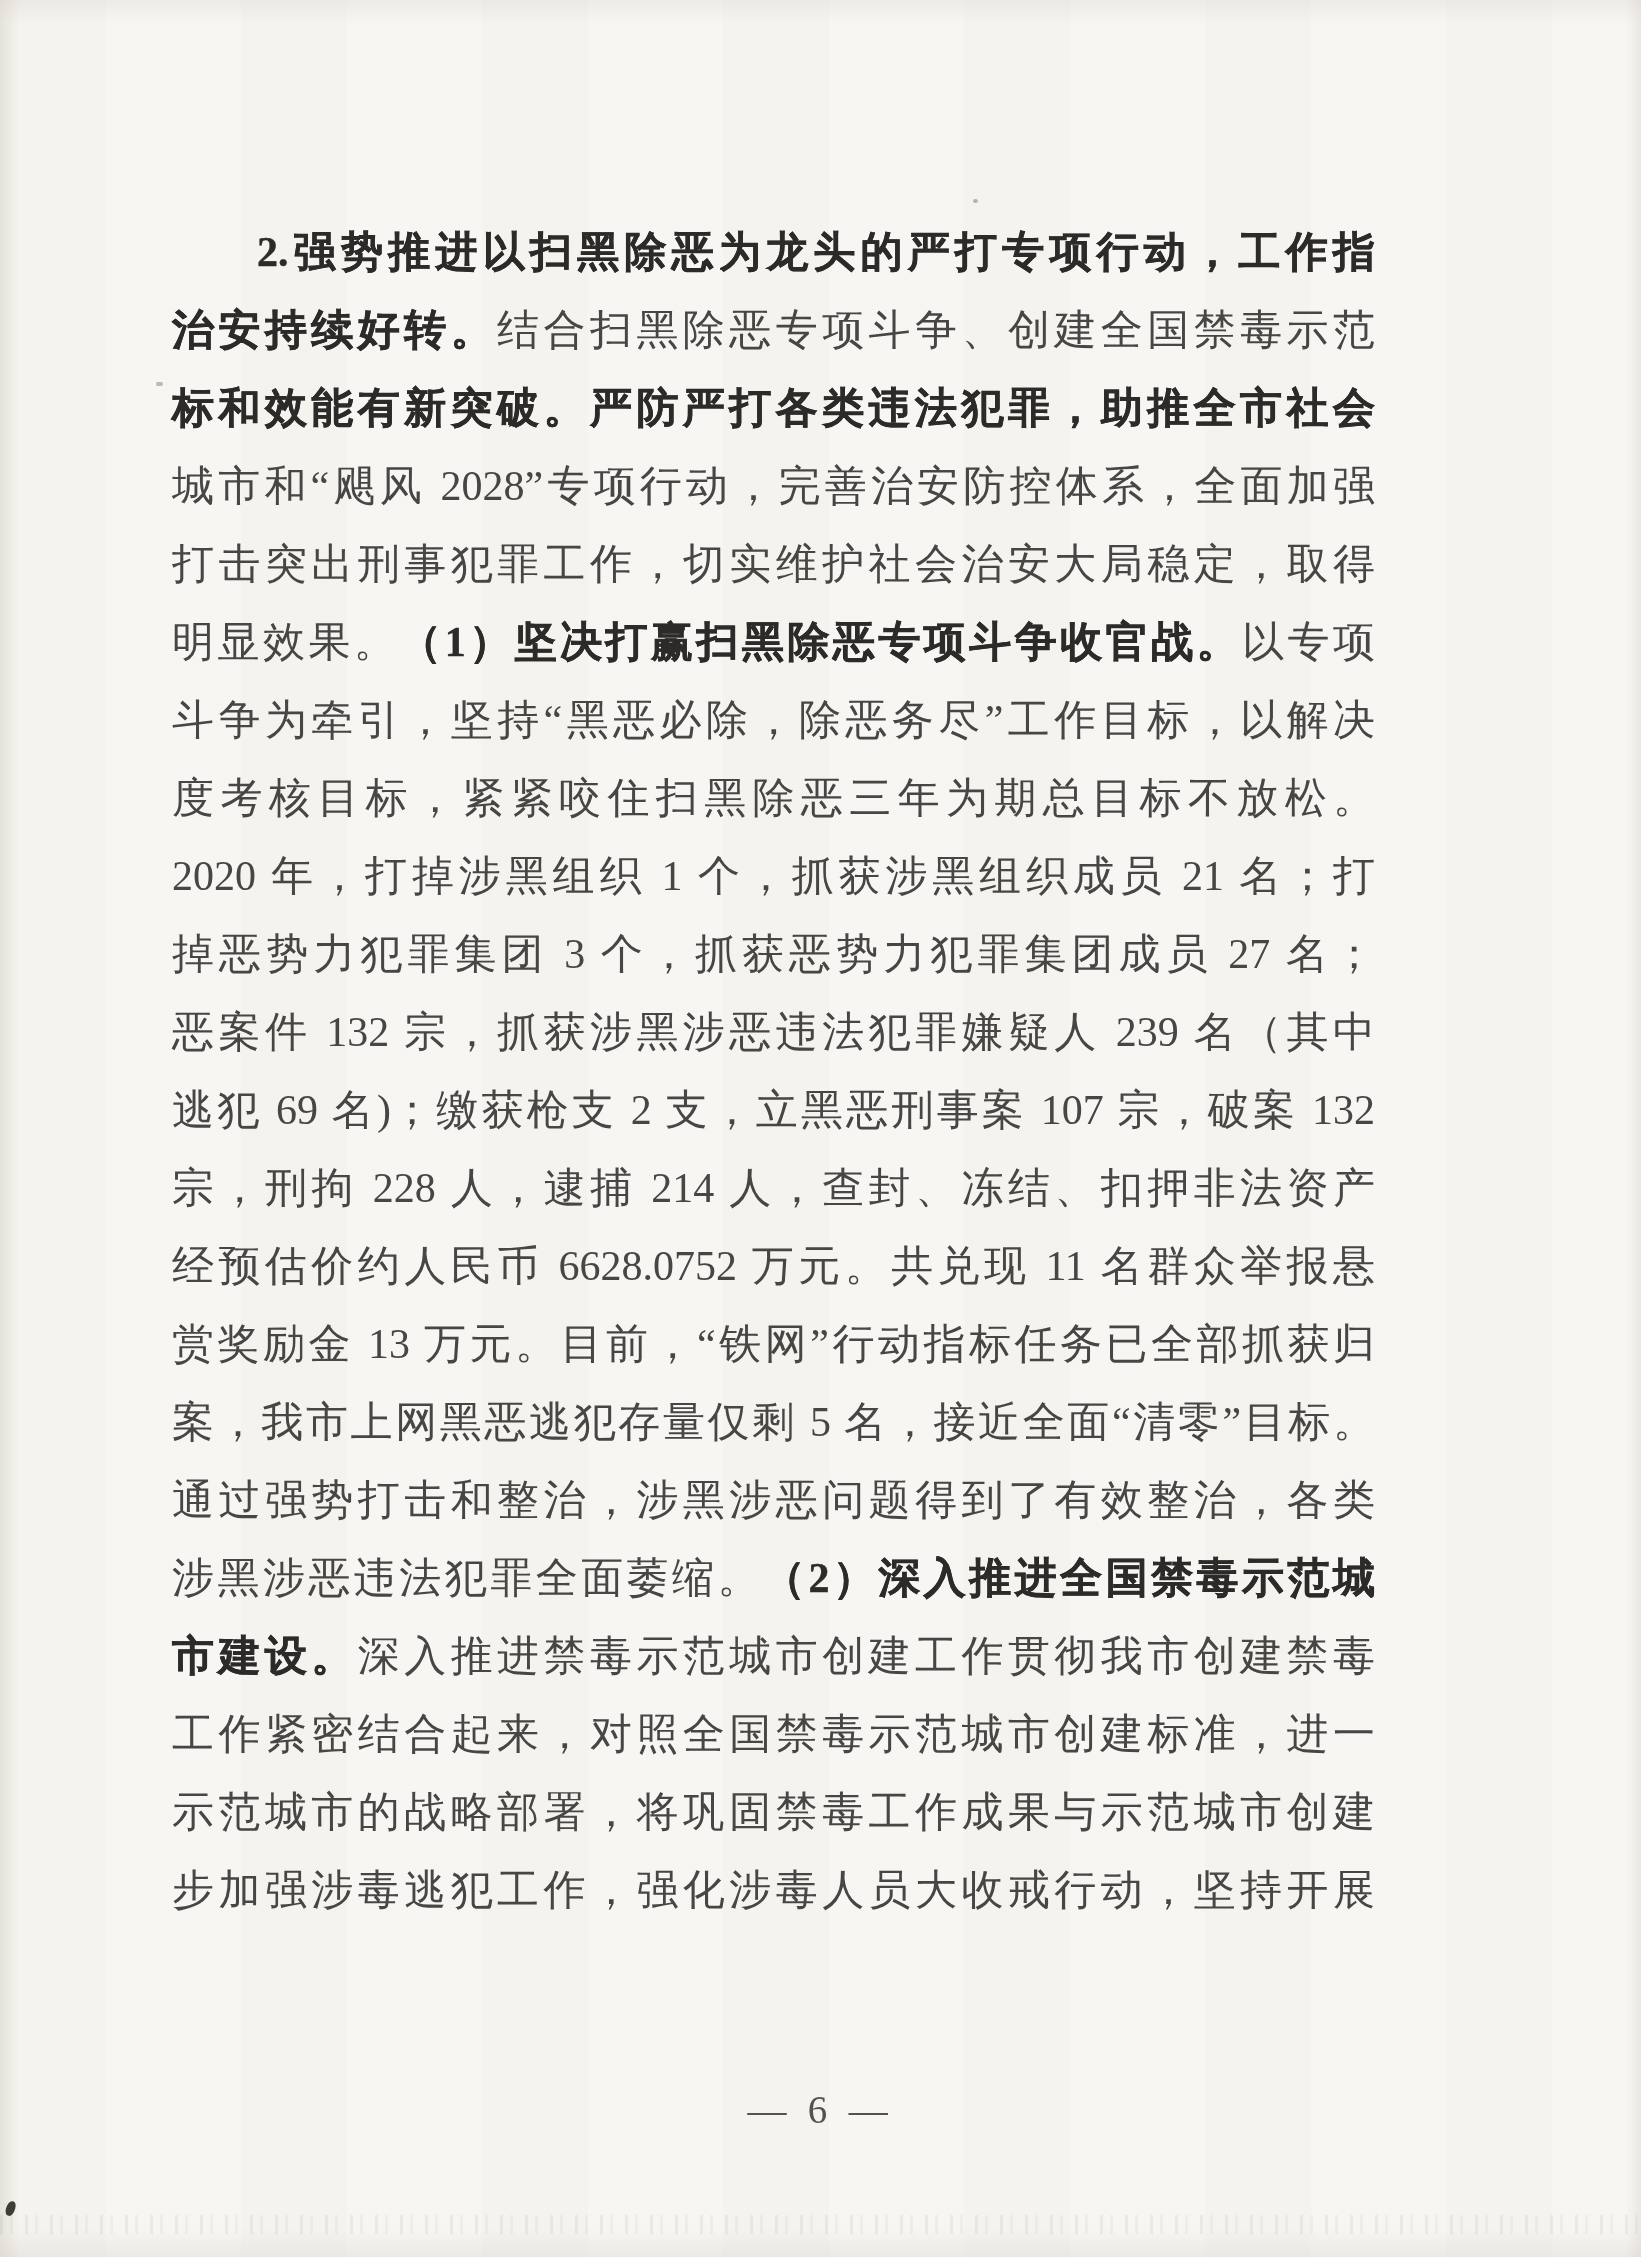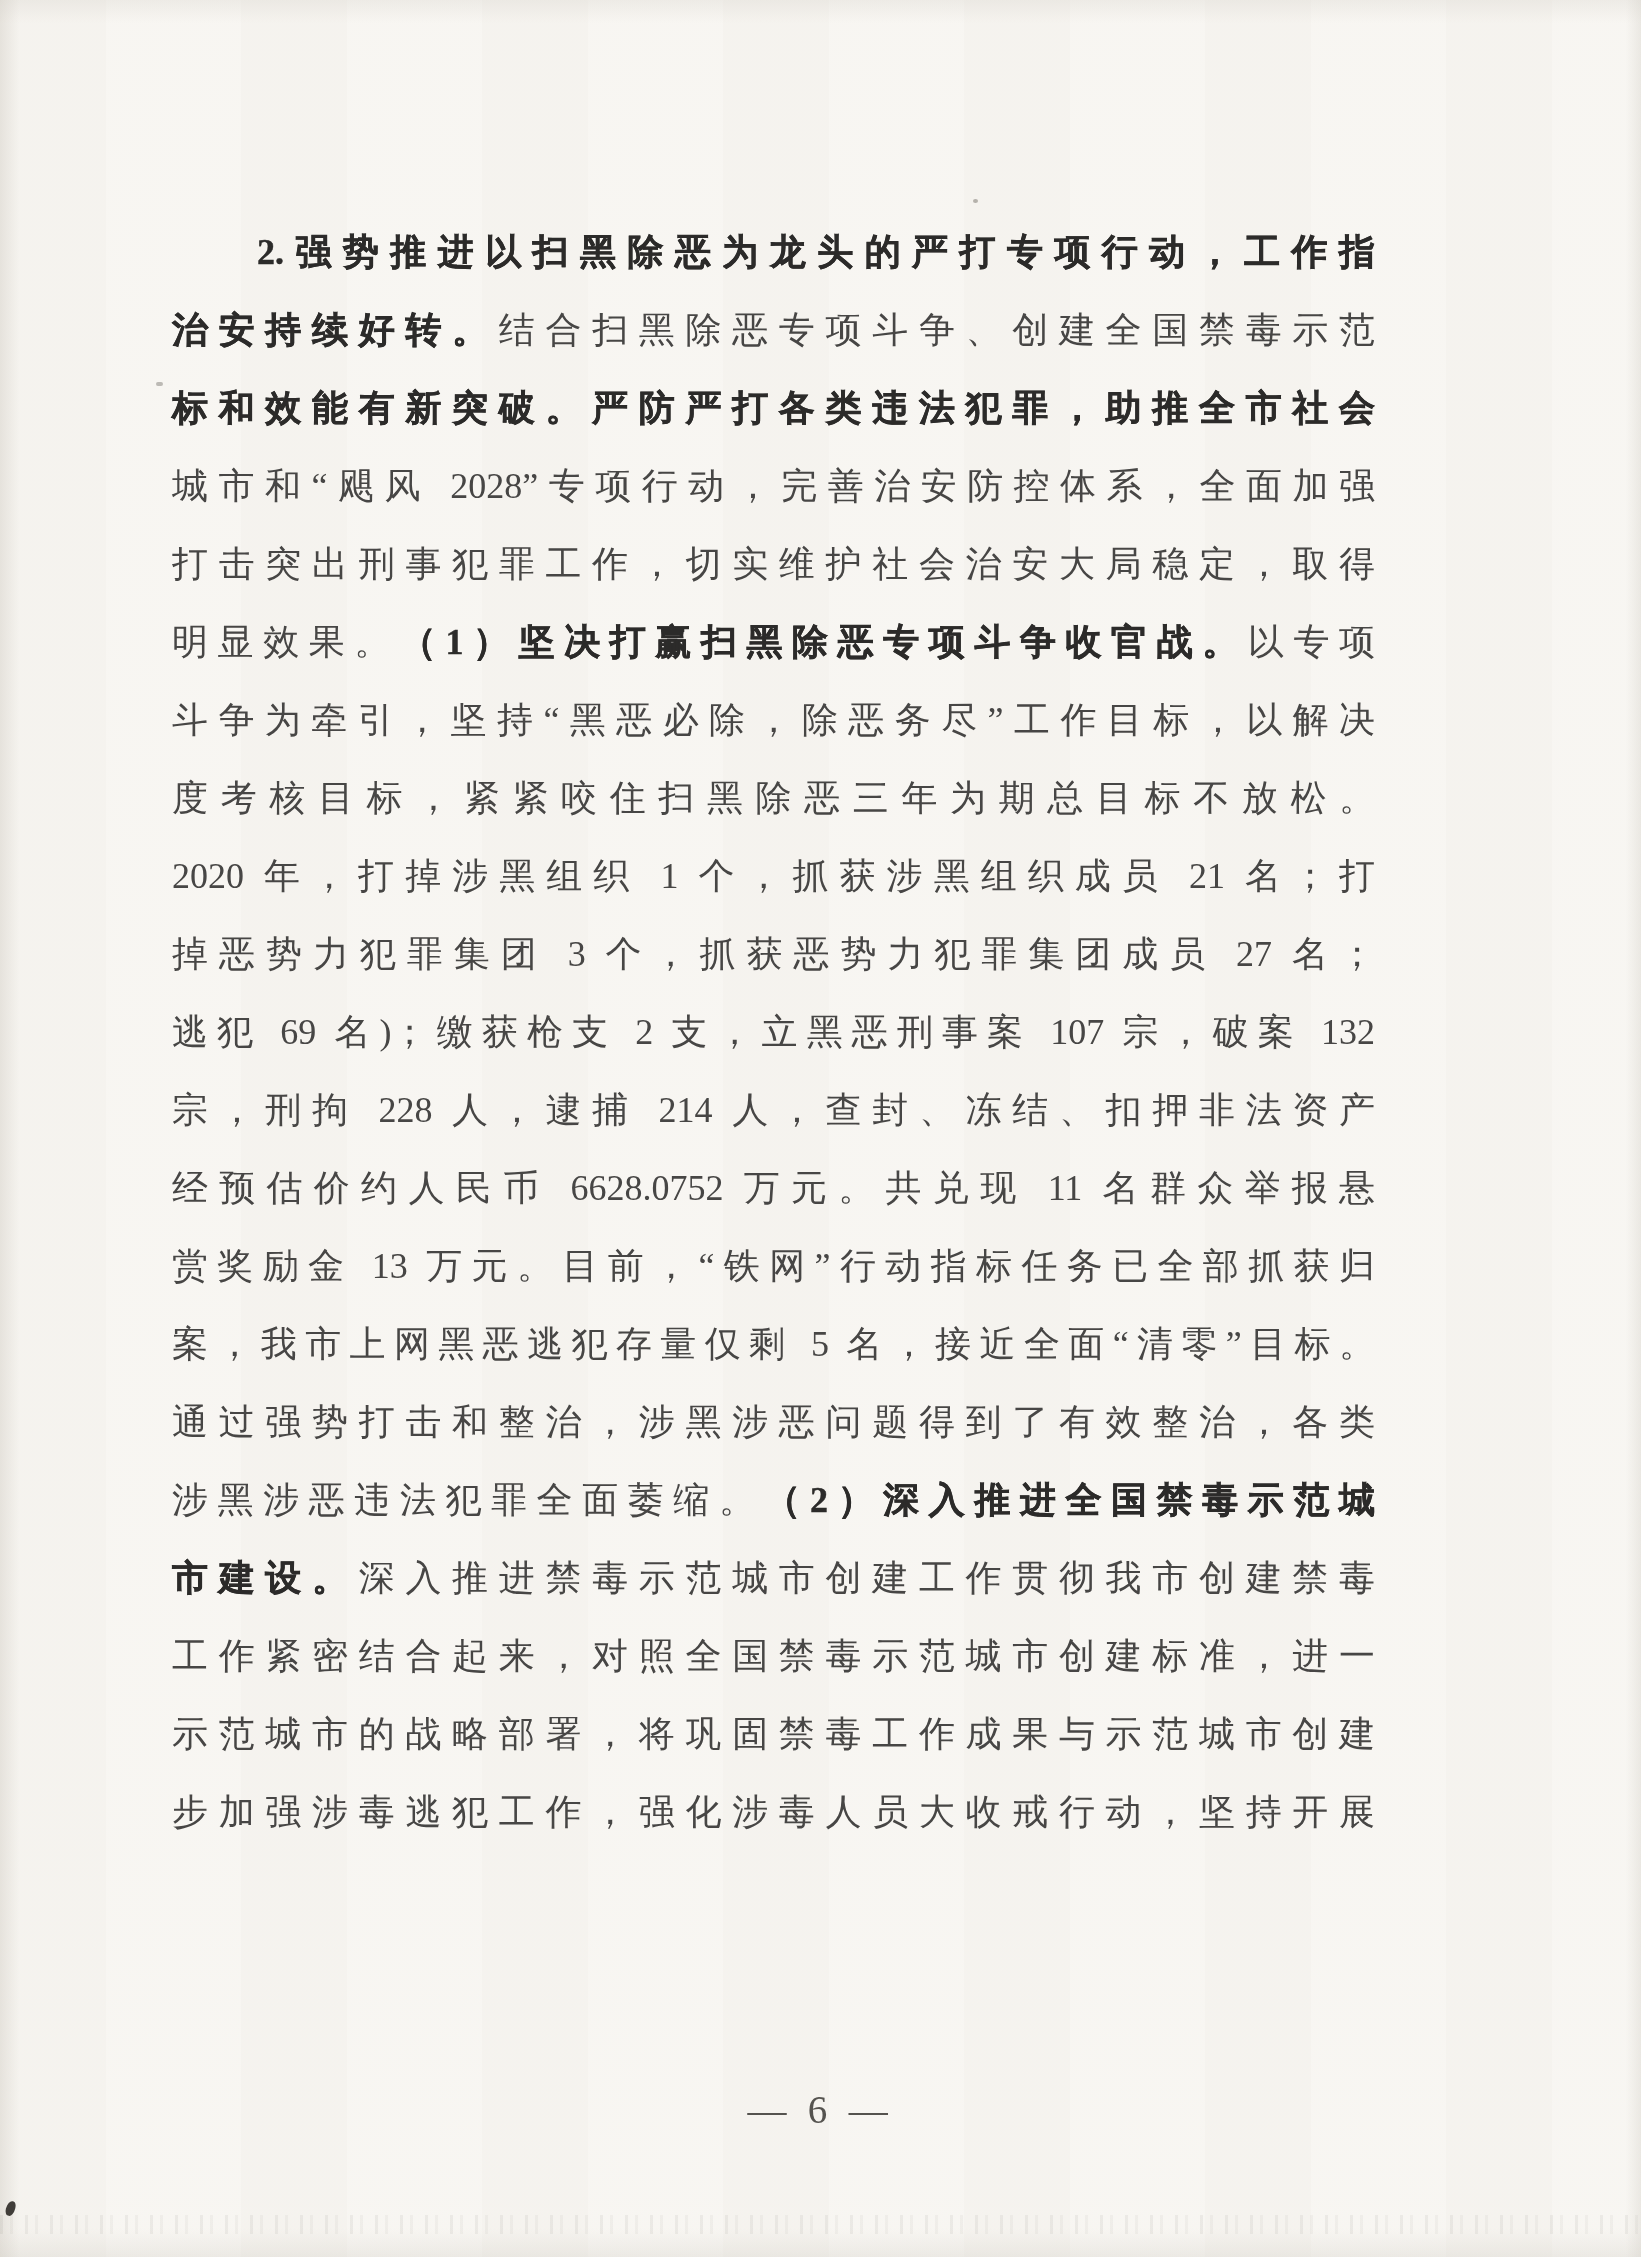--- a/index.html
+++ b/index.html
@@ -24,21 +24,21 @@
   }
   .doc-body {
     position: absolute;
     left: 172px;
     top: 213px;
     width: 1203px;
   }
   .text-line {
     height: 78px;
     line-height: 78px;
-    font-size: 36px;
+    font-size: 42px;
     color: #474645;
     text-align: justify;
     text-align-last: justify;
     overflow: visible;
   }
   .text-line.indent {
     padding-left: 85px;
   }
   .seg { font-weight: normal; }
   .seg.bold {
@@ -110,20 +110,21 @@
     <div class="text-line indent"><span class="seg bold">2.强势推进以扫黑除恶为龙头的严打专项行动，工作指</span></div>
     <div class="text-line"><span class="seg bold">治安持续好转。</span><span class="seg">结合扫黑除恶专项斗争、创建全国禁毒示范</span></div>
     <div class="text-line"><span class="seg bold">标和效能有新突破。严防严打各类违法犯罪，助推全市社会</span></div>
     <div class="text-line"><span class="seg">城市和“飓风 2028”专项行动，完善治安防控体系，全面加强</span></div>
     <div class="text-line"><span class="seg">打击突出刑事犯罪工作，切实维护社会治安大局稳定，取得</span></div>
     <div class="text-line"><span class="seg">明显效果。</span><span class="seg bold">（1）坚决打赢扫黑除恶专项斗争收官战。</span><span class="seg">以专项</span></div>
     <div class="text-line"><span class="seg">斗争为牵引，坚持“黑恶必除，除恶务尽”工作目标，以解决</span></div>
     <div class="text-line"><span class="seg">度考核目标，紧紧咬住扫黑除恶三年为期总目标不放松。</span></div>
     <div class="text-line"><span class="seg">2020 年，打掉涉黑组织 1 个，抓获涉黑组织成员 21 名；打</span></div>
     <div class="text-line"><span class="seg">掉恶势力犯罪集团 3 个，抓获恶势力犯罪集团成员 27 名；</span></div>
+    <div class="text-line"><span class="seg">恶案件 132 宗，抓获涉黑涉恶违法犯罪嫌疑人 239 名（其中</span></div>
     <div class="text-line"><span class="seg">逃犯 69 名)；缴获枪支 2 支，立黑恶刑事案 107 宗，破案 132</span></div>
     <div class="text-line"><span class="seg">宗，刑拘 228 人，逮捕 214 人，查封、冻结、扣押非法资产</span></div>
     <div class="text-line"><span class="seg">经预估价约人民币 6628.0752 万元。共兑现 11 名群众举报悬</span></div>
     <div class="text-line"><span class="seg">赏奖励金 13 万元。目前，“铁网”行动指标任务已全部抓获归</span></div>
     <div class="text-line"><span class="seg">案，我市上网黑恶逃犯存量仅剩 5 名，接近全面“清零”目标。</span></div>
     <div class="text-line"><span class="seg">通过强势打击和整治，涉黑涉恶问题得到了有效整治，各类</span></div>
     <div class="text-line"><span class="seg">涉黑涉恶违法犯罪全面萎缩。</span><span class="seg bold">（2）深入推进全国禁毒示范城</span></div>
     <div class="text-line"><span class="seg bold">市建设。</span><span class="seg">深入推进禁毒示范城市创建工作贯彻我市创建禁毒</span></div>
     <div class="text-line"><span class="seg">工作紧密结合起来，对照全国禁毒示范城市创建标准，进一</span></div>
     <div class="text-line"><span class="seg">示范城市的战略部署，将巩固禁毒工作成果与示范城市创建</span></div>

